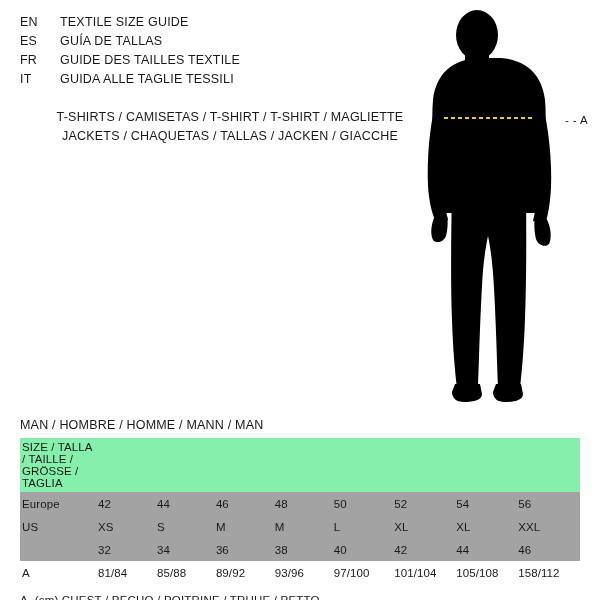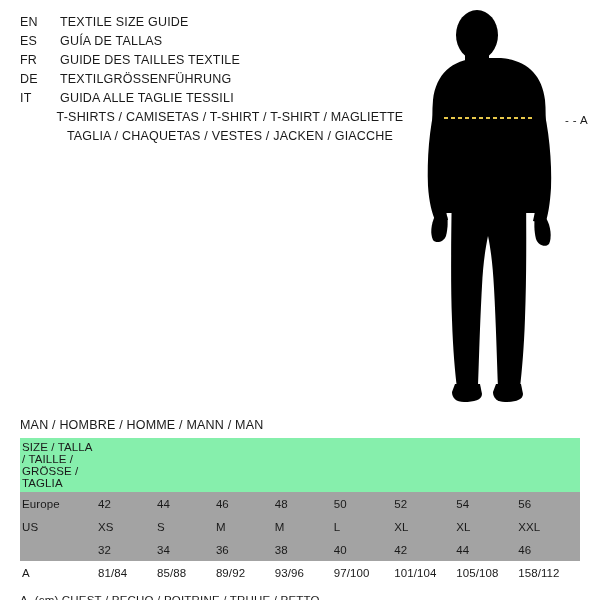--- a/index.html
+++ b/index.html
@@ -137,32 +137,28 @@
     </div>
     <div class="lang-row">
       <span class="lang-code">ES</span>
       <span class="lang-text">GUÍA DE TALLAS</span>
     </div>
     <div class="lang-row">
       <span class="lang-code">FR</span>
       <span class="lang-text">GUIDE DES TAILLES TEXTILE</span>
     </div>
     <div class="lang-row">
-      <span class="lang-code">DE</span>
-      <span class="lang-text">TEXTILGRÖSSENFÜHRUNG</span>
-    </div>
-    <div class="lang-row">
       <span class="lang-code">IT</span>
       <span class="lang-text">GUIDA ALLE TAGLIE TESSILI</span>
     </div>
   </div>
 
   <div class="cat-block">
     <div class="cat-row">T-SHIRTS / CAMISETAS / T-SHIRT / T-SHIRT / MAGLIETTE</div>
-    <div class="cat-row">TAGLIA / CHAQUETAS / VESTES / JACKEN / GIACCHE</div>
+    <div class="cat-row">JACKETS / CHAQUETAS / TALLAS / JACKEN / GIACCHE</div>
   </div>
 
   <div class="figure-wrap">
     <svg width="200" height="400" viewBox="0 0 200 400">
 
       <ellipse cx="77" cy="25" rx="21" ry="25" fill="#000000"></ellipse>
 
       <rect x="65" y="44" width="24" height="14" fill="#000000"></rect>
 
       <path fill="#000000" d="

